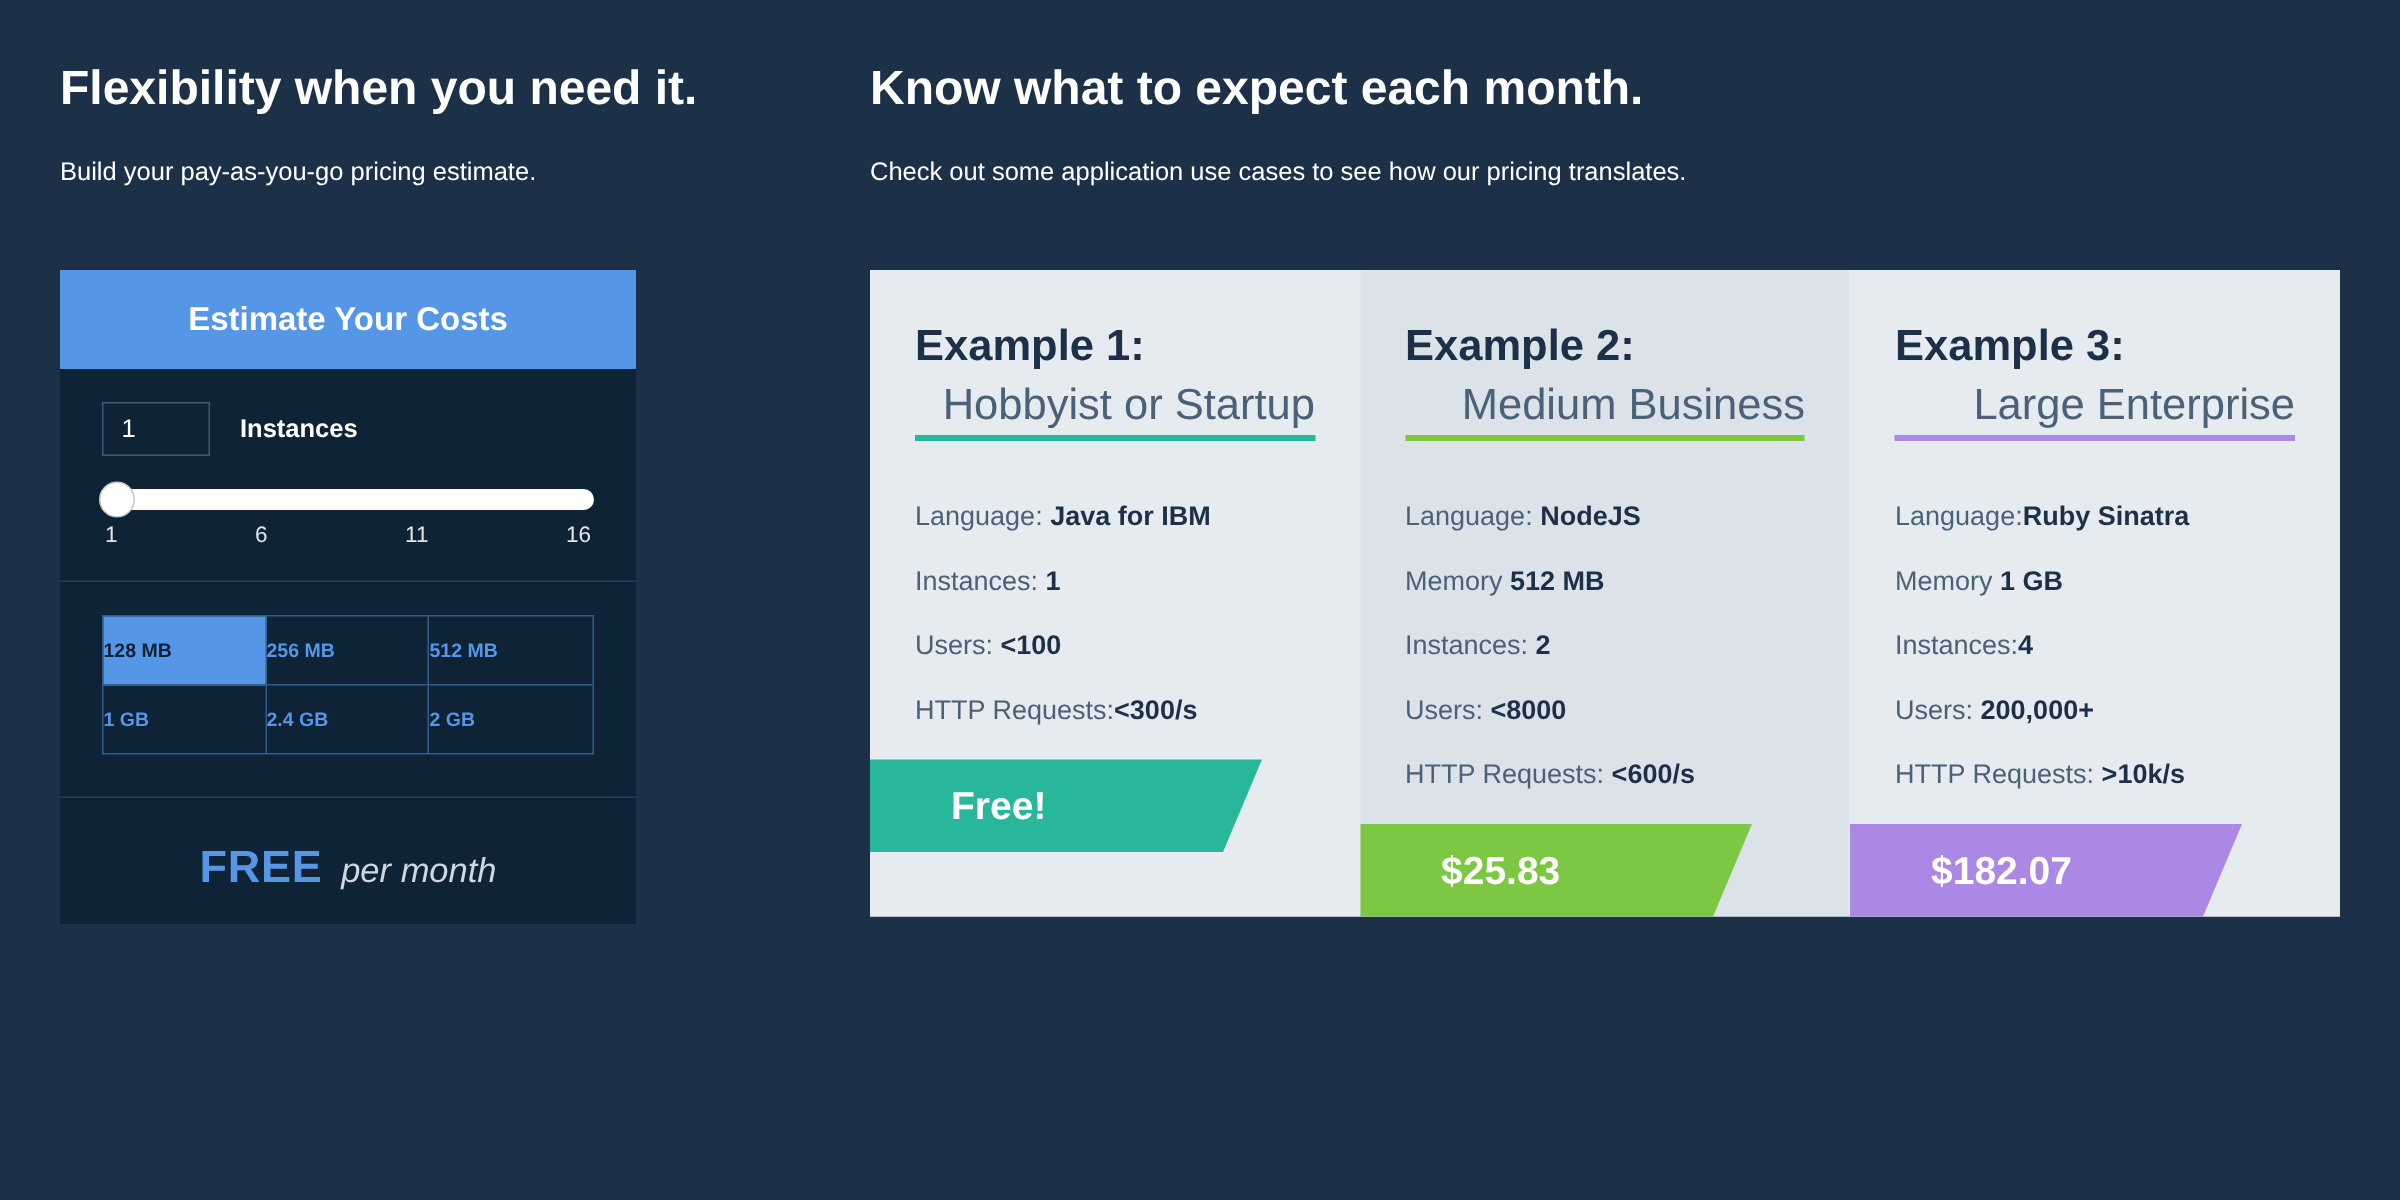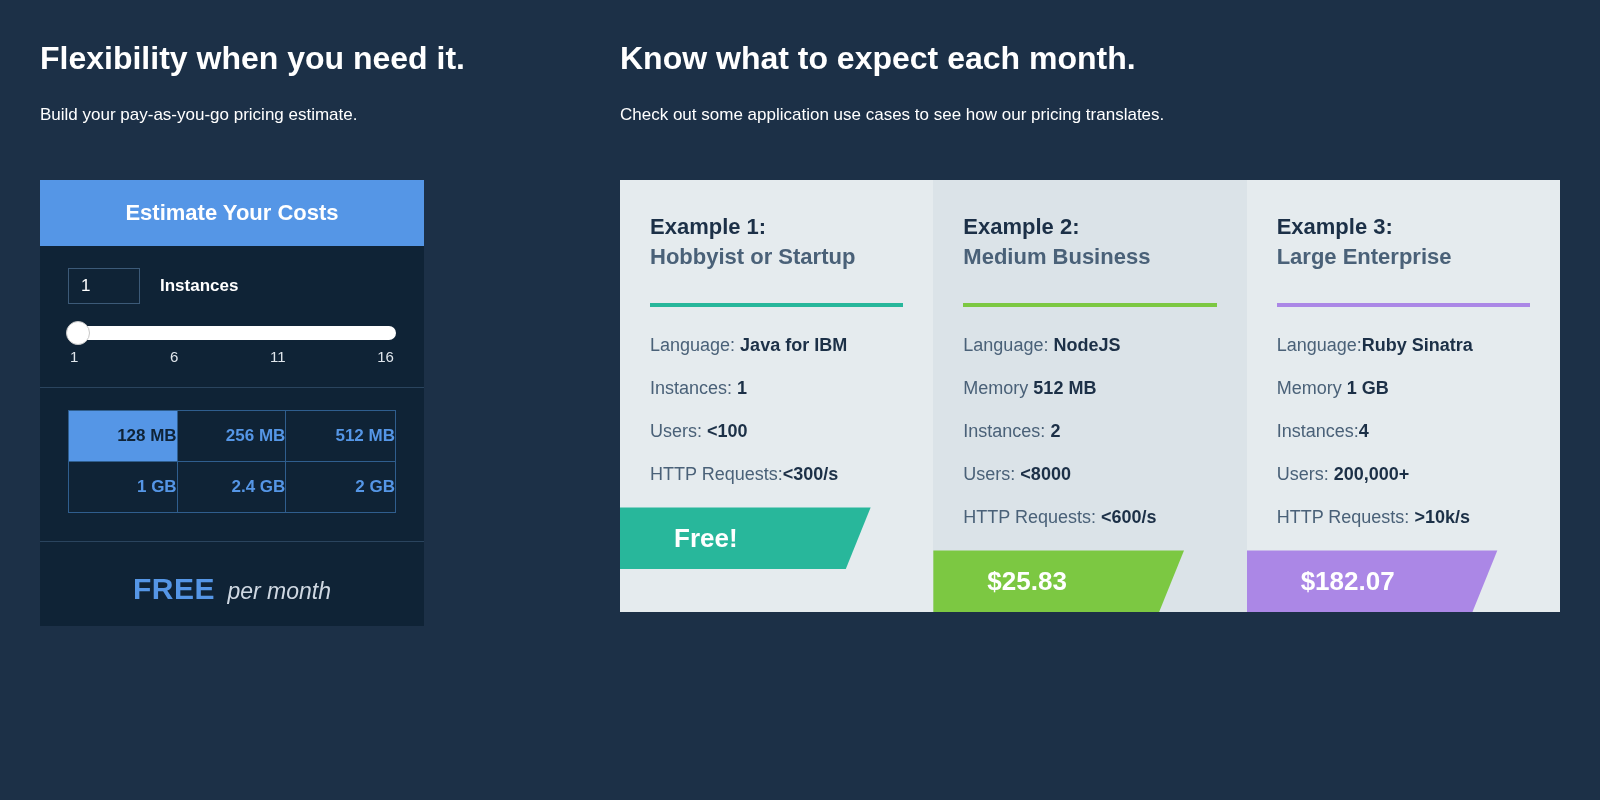--- a/index.html
+++ b/index.html
@@ -6,21 +6,21 @@
   body {
     background: #1c3047;
     font-family: "Helvetica Neue", Arial, sans-serif;
     color: #fff;
     width: 1600px;
     height: 800px;
     overflow: hidden;
   }
   .page {
     display: flex;
-    gap: 100px;
+    gap: 60px;
     padding: 40px;
   }
   .left-col { width: 480px; }
   .right-col { flex: 1; }
   h2.section-title {
     font-size: 32px;
     font-weight: 700;
     margin-bottom: 28px;
     color: #fff;
   }
@@ -82,23 +82,23 @@
   .mem-section { padding: 22px 28px 28px 28px; }
   .mem-label { font-size: 17px; margin-bottom: 14px; }
   .mem-label b { font-weight: 700; }
   .mem-label span.per { font-weight: 300; color: #cfd8e2; }
   .mem-grid {
     display: grid;
     grid-template-columns: repeat(3,1fr);
     border: 1px solid #2f5e8e;
   }
   .mem-cell {
-    text-align: right;
+    text-align: left;
     padding: 15px 0;
-    font-size: 17px;
+    font-size: 13px;
     font-weight: 700;
     color: #5596e6;
     border-right: 1px solid #2f5e8e;
     border-bottom: 1px solid #2f5e8e;
     cursor: pointer;
   }
   .mem-cell:nth-child(3n) { border-right: none; }
   .mem-cell:nth-child(n+4) { border-bottom: none; }
   .mem-cell.selected { background: #5596e6; color: #0f2336; }
   .divider2 { border-top: 1px solid #2a445e; }
@@ -128,28 +128,28 @@
   .card {
     flex: 1;
     background: #e5ebee;
     padding: 32px 30px 0 30px;
     position: relative;
   }
   .card + .card { background: #dbe3e8; }
   .card:nth-child(3) { background: #e5ebee; }
   .card-title {
     color: #1c3047;
-    font-size: 22px;
+    font-size: 29px;
     line-height: 1.35;
-    padding-bottom: 32px;
+    padding-bottom: 0;
     border-bottom: 4px solid;
-    margin-bottom: 28px;
+    margin-bottom: 40px;
   }
   .card-title b { font-weight: 700; display: block; }
-  .card-title span.sub { font-weight: 700; display: block; color: #4a6178; }
+  .card-title span.sub { font-weight: 400; display: block; color: #4a6178; text-align: right; }
   .card:nth-child(1) .card-title { border-color: #28b79b; }
   .card:nth-child(2) .card-title { border-color: #7cc842; }
   .card:nth-child(3) .card-title { border-color: #ab87e6; }
   .spec {
     color: #4a6178;
     font-size: 18px;
     margin-bottom: 22px;
   }
   .spec b { color: #1c3047; font-weight: 700; }
   .price-ribbon {

